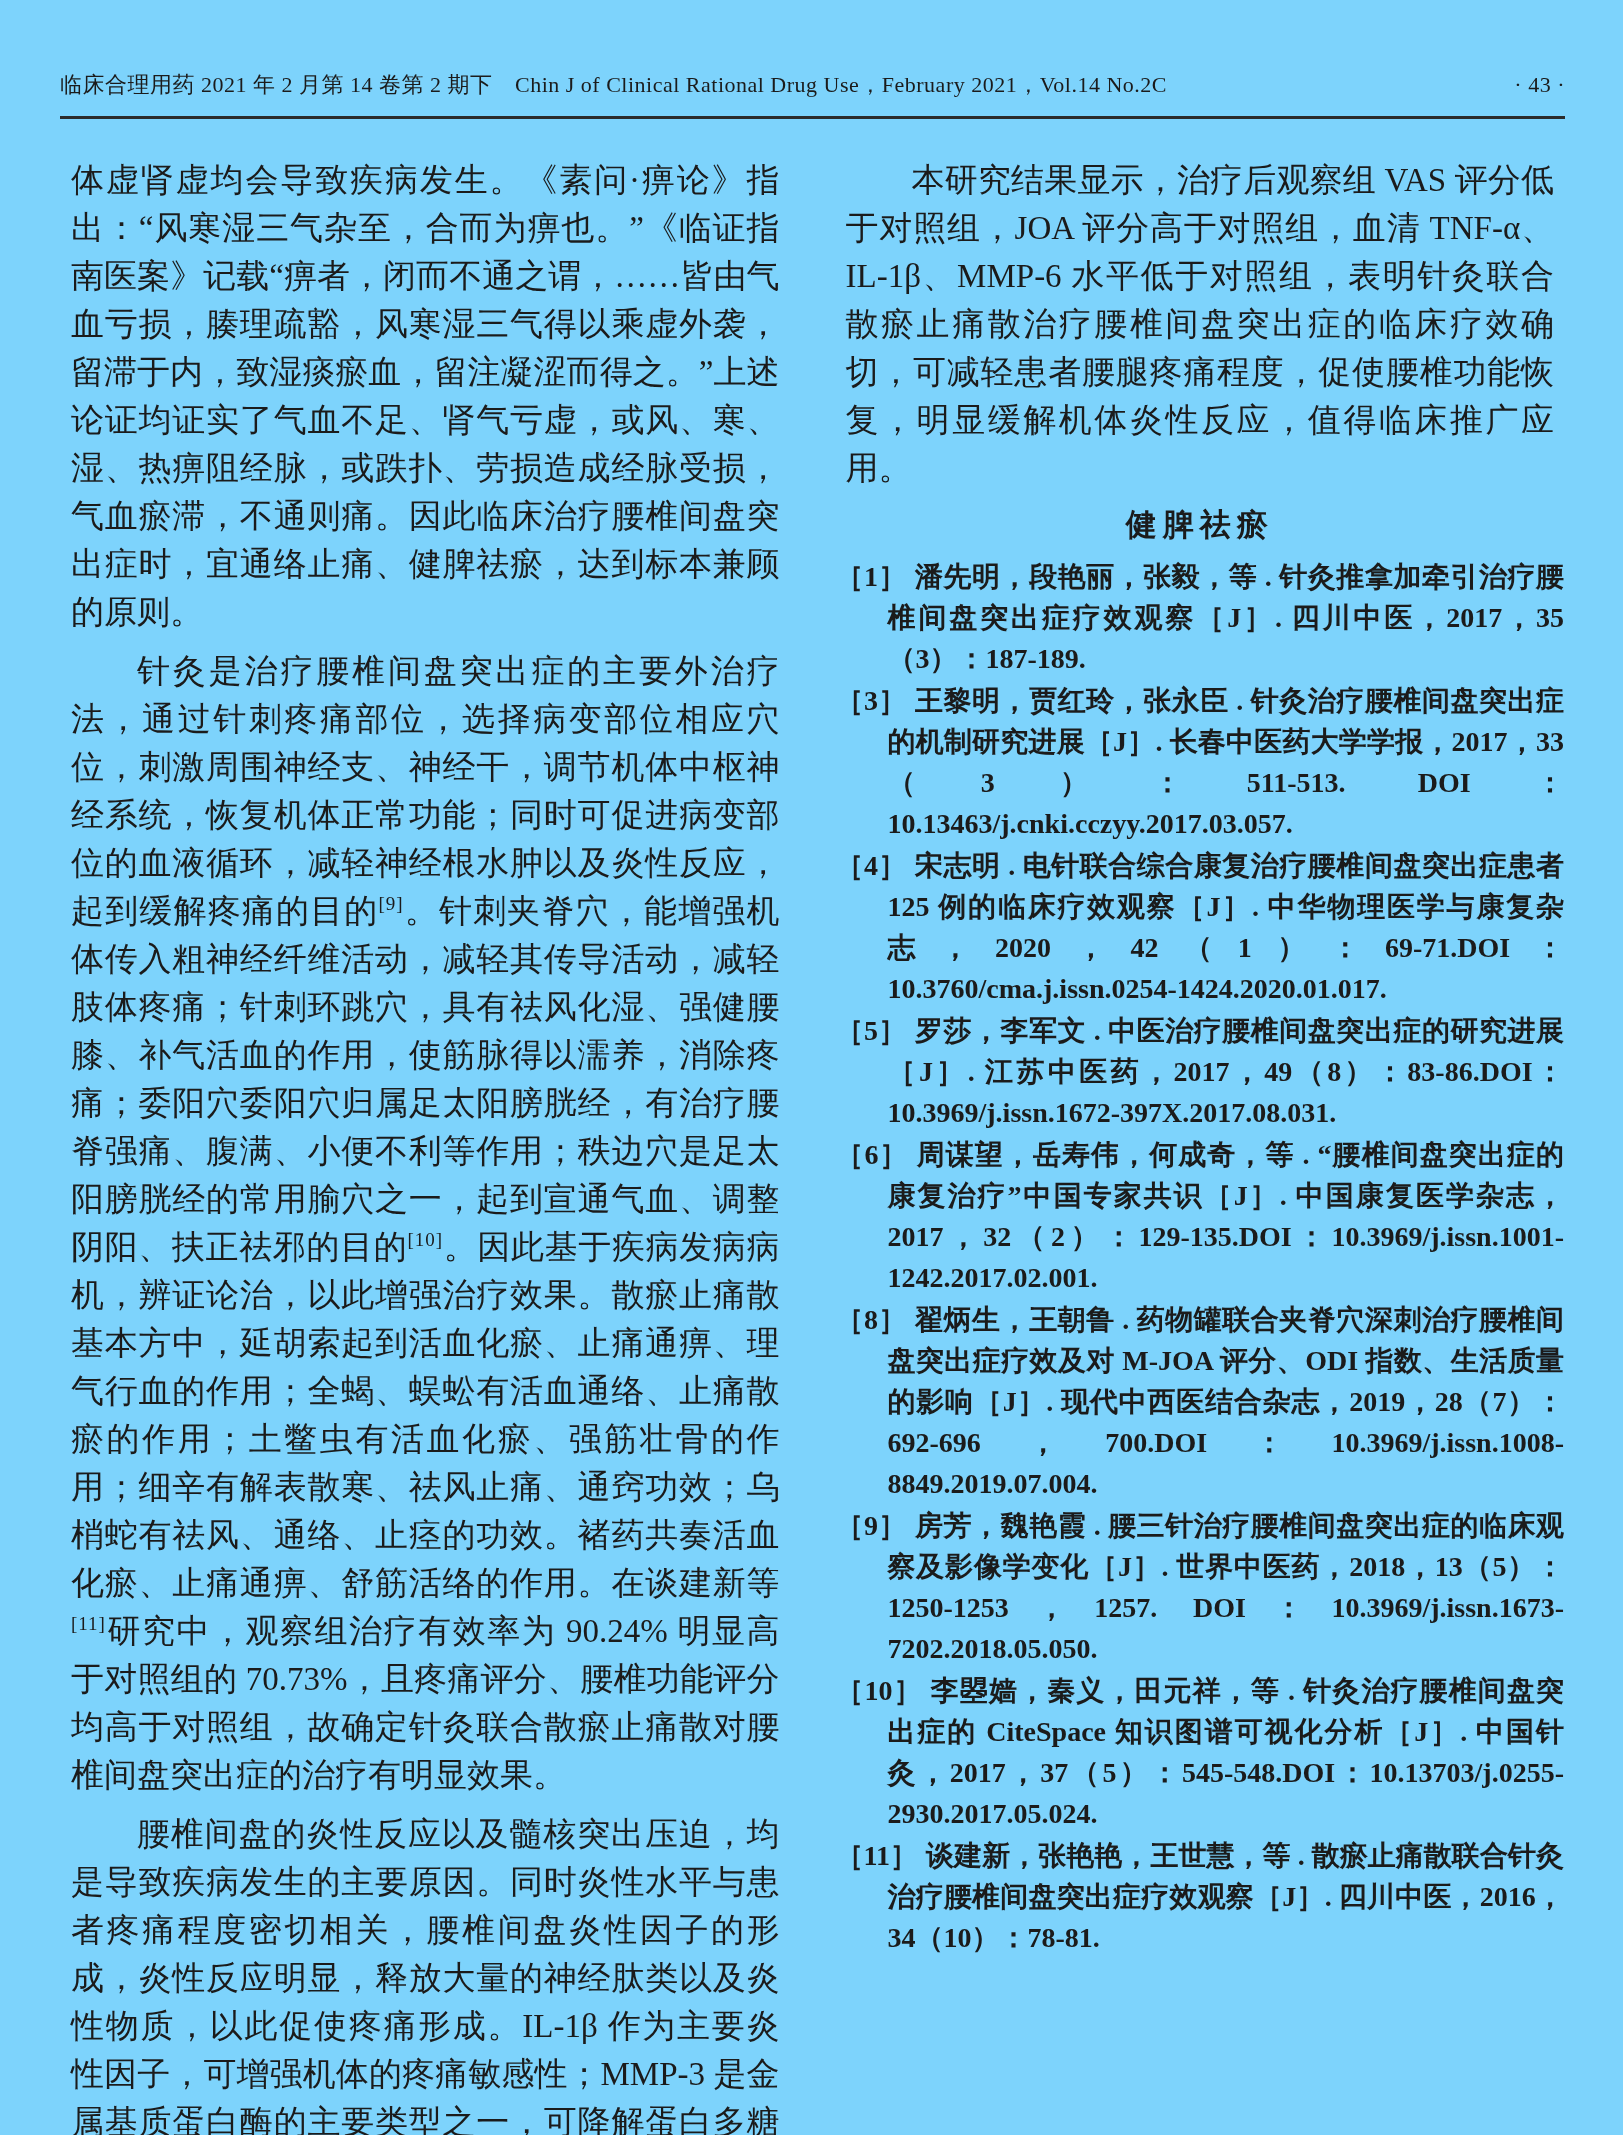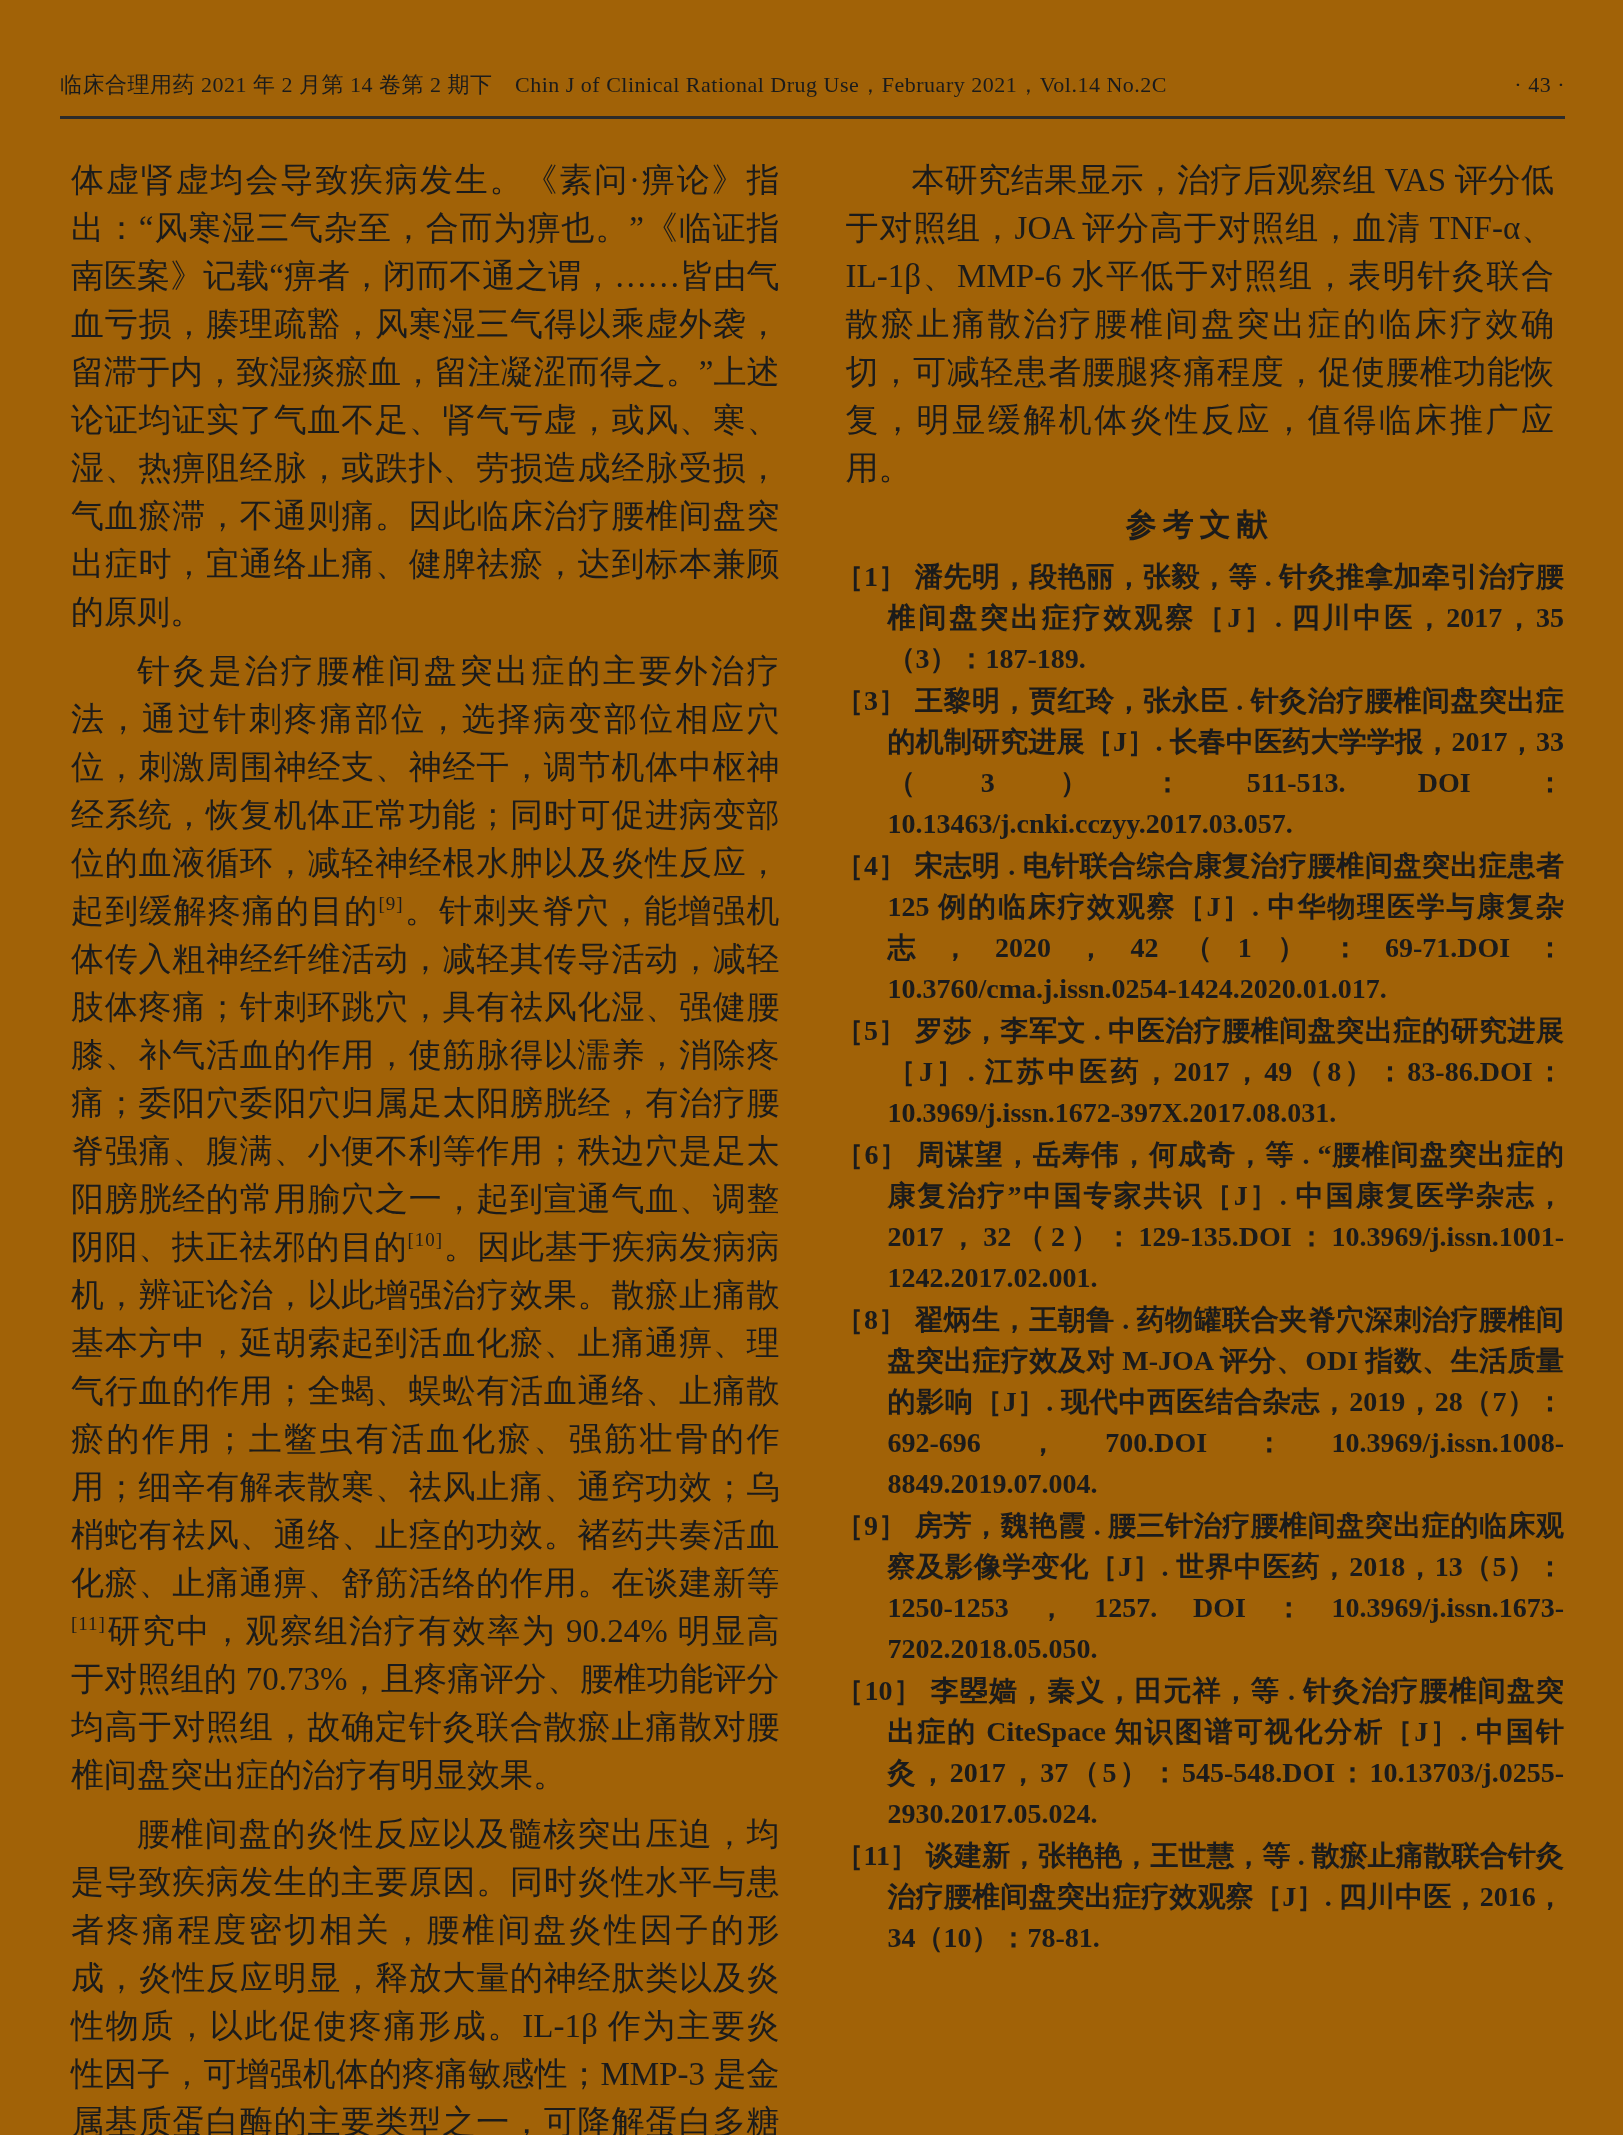--- a/index.html
+++ b/index.html
@@ -1,18 +1,18 @@
 <!DOCTYPE html>
 <html lang="zh"><head>
 <meta charset="utf-8">
 <style>
   html,body{margin:0;padding:0;background:#e8e8e8;}
   .page{
     width:1623px;height:2135px;box-sizing:border-box;
-    margin:0 auto;background:#a16207;color:#1b1b1b;
+    margin:0 auto;background:#7dd3fc;color:#1b1b1b;
     padding:70px 58px 40px 60px;position:relative;
     font-family:"Liberation Serif","DejaVu Serif",serif;
   }
   .header-row{
     display:flex;justify-content:space-between;align-items:baseline;
     font-size:22px;letter-spacing:.5px;white-space:nowrap;
   }
   .header-rule{border-bottom:3px solid #2b2b2b;margin-top:16px;}
   .columns{display:flex;gap:44px;margin-top:26px;}
   .col{flex:1 1 0;min-width:0;}
@@ -50,21 +50,21 @@
 
   <main class="columns">
     <section class="col" id="left-col">
         <p class="body-p">体虚肾虚均会导致疾病发生。《素问·痹论》指出：“风寒湿三气杂至，合而为痹也。”《临证指南医案》记载“痹者，闭而不通之谓，……皆由气血亏损，腠理疏豁，风寒湿三气得以乘虚外袭，留滞于内，致湿痰瘀血，留注凝涩而得之。”上述论证均证实了气血不足、肾气亏虚，或风、寒、湿、热痹阻经脉，或跌扑、劳损造成经脉受损，气血瘀滞，不通则痛。因此临床治疗腰椎间盘突出症时，宜通络止痛、健脾祛瘀，达到标本兼顾的原则。</p>
         <p class="body-p indent">针灸是治疗腰椎间盘突出症的主要外治疗法，通过针刺疼痛部位，选择病变部位相应穴位，刺激周围神经支、神经干，调节机体中枢神经系统，恢复机体正常功能；同时可促进病变部位的血液循环，减轻神经根水肿以及炎性反应，起到缓解疼痛的目的<sup class="cite">[9]</sup>。针刺夹脊穴，能增强机体传入粗神经纤维活动，减轻其传导活动，减轻肢体疼痛；针刺环跳穴，具有祛风化湿、强健腰膝、补气活血的作用，使筋脉得以濡养，消除疼痛；委阳穴委阳穴归属足太阳膀胱经，有治疗腰脊强痛、腹满、小便不利等作用；秩边穴是足太阳膀胱经的常用腧穴之一，起到宣通气血、调整阴阳、扶正祛邪的目的<sup class="cite">[10]</sup>。因此基于疾病发病病机，辨证论治，以此增强治疗效果。散瘀止痛散基本方中，延胡索起到活血化瘀、止痛通痹、理气行血的作用；全蝎、蜈蚣有活血通络、止痛散瘀的作用；土鳖虫有活血化瘀、强筋壮骨的作用；细辛有解表散寒、祛风止痛、通窍功效；乌梢蛇有祛风、通络、止痉的功效。褚药共奏活血化瘀、止痛通痹、舒筋活络的作用。在谈建新等<sup class="cite">[11]</sup>研究中，观察组治疗有效率为 90.24% 明显高于对照组的 70.73%，且疼痛评分、腰椎功能评分均高于对照组，故确定针灸联合散瘀止痛散对腰椎间盘突出症的治疗有明显效果。</p>
         <p class="body-p indent">腰椎间盘的炎性反应以及髓核突出压迫，均是导致疾病发生的主要原因。同时炎性水平与患者疼痛程度密切相关，腰椎间盘炎性因子的形成，炎性反应明显，释放大量的神经肽类以及炎性物质，以此促使疼痛形成。IL-1β 作为主要炎性因子，可增强机体的疼痛敏感性；MMP-3 是金属基质蛋白酶的主要类型之一，可降解蛋白多糖聚合体，若椎间盘退变明显，血清 MMP-3 水平越高；TNF-α 是反映机体炎症水平的重要因子，其水平越高，表明机体炎性反应越明显。黄彦新<sup class="cite">[12]</sup>研究表明，针灸联合散瘀止痛散能减轻腰椎疼痛程度，提高腰椎功能恢复。</p>
       </section>
 
     <section class="col" id="right-col">
       <p class="body-p indent">本研究结果显示，治疗后观察组 VAS 评分低于对照组，JOA 评分高于对照组，血清 TNF-α、IL-1β、MMP-6 水平低于对照组，表明针灸联合散瘀止痛散治疗腰椎间盘突出症的临床疗效确切，可减轻患者腰腿疼痛程度，促使腰椎功能恢复，明显缓解机体炎性反应，值得临床推广应用。</p>
-      <h3 class="refs-title">参考文献</h3>
+      <h3 class="refs-title">健脾祛瘀</h3>
       <div id="refs-list">
           <p class="ref-item"><span class="ref-label">［1］</span>潘先明，段艳丽，张毅，等 . 针灸推拿加牵引治疗腰椎间盘突出症疗效观察［J］. 四川中医，2017，35（3）：187-189.</p>
           <p class="ref-item"><span class="ref-label">［3］</span>王黎明，贾红玲，张永臣 . 针灸治疗腰椎间盘突出症的机制研究进展［J］. 长春中医药大学学报，2017，33（3）：511-513. DOI：10.13463/j.cnki.cczyy.2017.03.057.</p>
           <p class="ref-item"><span class="ref-label">［4］</span>宋志明 . 电针联合综合康复治疗腰椎间盘突出症患者 125 例的临床疗效观察［J］. 中华物理医学与康复杂志，2020，42（1）：69-71.DOI：10.3760/cma.j.issn.0254-1424.2020.01.017.</p>
           <p class="ref-item"><span class="ref-label">［5］</span>罗莎，李军文 . 中医治疗腰椎间盘突出症的研究进展［J］. 江苏中医药，2017，49（8）：83-86.DOI：10.3969/j.issn.1672-397X.2017.08.031.</p>
           <p class="ref-item"><span class="ref-label">［6］</span>周谋望，岳寿伟，何成奇，等 . “腰椎间盘突出症的康复治疗”中国专家共识［J］. 中国康复医学杂志，2017，32（2）：129-135.DOI：10.3969/j.issn.1001-1242.2017.02.001.</p>
           <p class="ref-item"><span class="ref-label">［8］</span>翟炳生，王朝鲁 . 药物罐联合夹脊穴深刺治疗腰椎间盘突出症疗效及对 M-JOA 评分、ODI 指数、生活质量的影响［J］. 现代中西医结合杂志，2019，28（7）：692-696，700.DOI：10.3969/j.issn.1008-8849.2019.07.004.</p>
           <p class="ref-item"><span class="ref-label">［9］</span>房芳，魏艳霞 . 腰三针治疗腰椎间盘突出症的临床观察及影像学变化［J］. 世界中医药，2018，13（5）：1250-1253，1257. DOI：10.3969/j.issn.1673-7202.2018.05.050.</p>
           <p class="ref-item"><span class="ref-label">［10］</span>李曌嫱，秦义，田元祥，等 . 针灸治疗腰椎间盘突出症的 CiteSpace 知识图谱可视化分析［J］. 中国针灸，2017，37（5）：545-548.DOI：10.13703/j.0255-2930.2017.05.024.</p>
           <p class="ref-item"><span class="ref-label">［11］</span>谈建新，张艳艳，王世慧，等 . 散瘀止痛散联合针灸治疗腰椎间盘突出症疗效观察［J］. 四川中医，2016，34（10）：78-81.</p>

